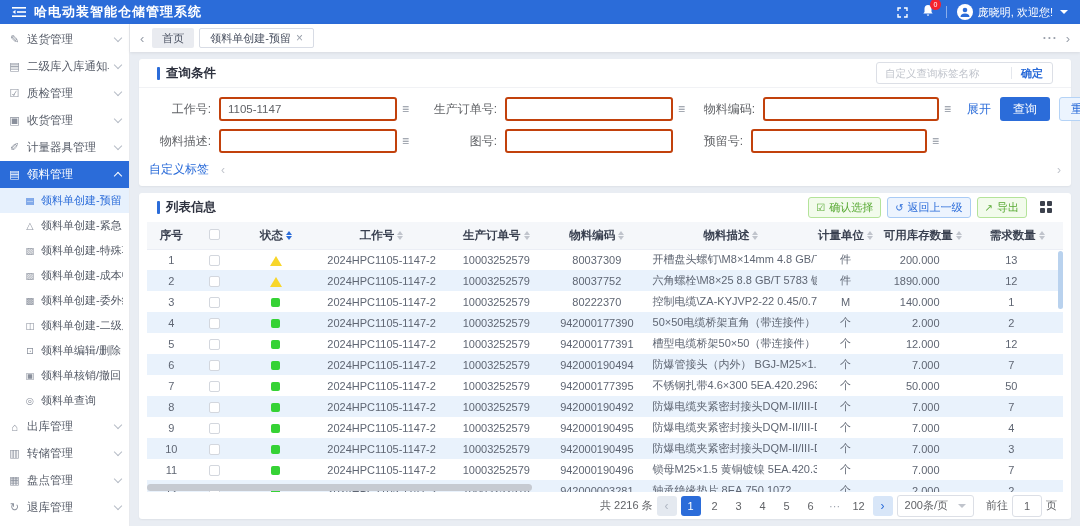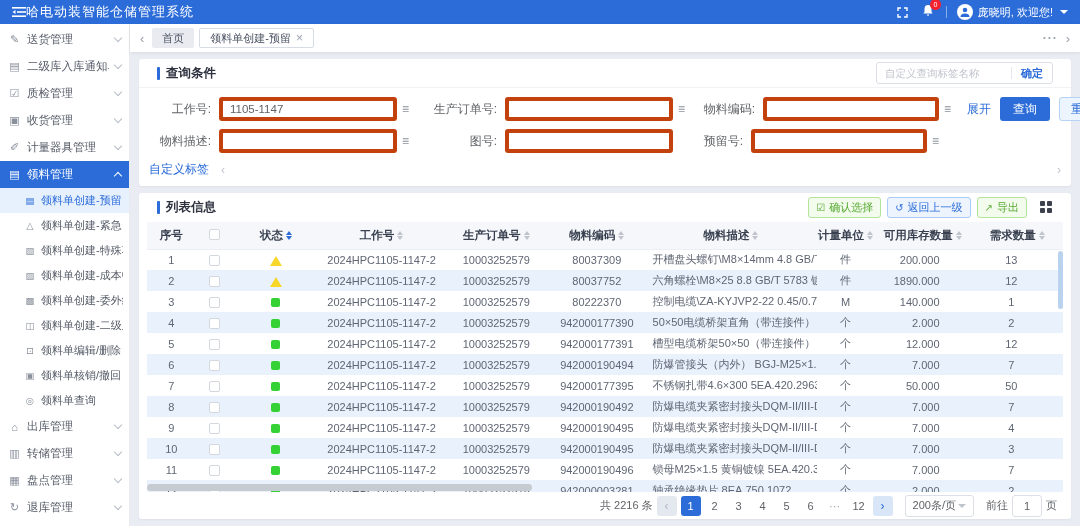--- a/index.html
+++ b/index.html
@@ -8,21 +8,21 @@
   .app{display:flex;flex-direction:column;height:100%}
 
   
   .topbar{height:24px;background:#2b6cd9;display:flex;align-items:center;flex:0 0 24px}
   .logo-block{width:130px;height:24px;background:#fff;display:flex;align-items:center;gap:4px;padding:0 5px;flex:0 0 130px;overflow:hidden}
   .logo-mark{width:17px;height:15px;border-radius:2px;background:repeating-linear-gradient(#d43030 0 2px,#fff 2px 3px);border:1px solid #c22;flex:0 0 17px}
   .logo-text{line-height:1.1;overflow:hidden}
   .logo-text .cn{font-size:7.5px;font-weight:bold;color:#333;white-space:nowrap}
   .logo-text .en{font-size:4px;color:#9aa;white-space:nowrap}
   .collapse-btn{margin-left:12px;cursor:pointer;display:flex;align-items:center}
-  .app-title{color:#fff;font-size:13px;font-weight:normal;margin-left:0;letter-spacing:1px;white-space:nowrap}
+  .app-title{color:#fff;font-size:13px;font-weight:bold;margin-left:8px;letter-spacing:1px;white-space:nowrap}
   .spacer{flex:1}
   .hicon{color:#fff;margin:0 8px;cursor:pointer;display:flex;align-items:center}
   .bell-wrap{position:relative;margin:0 12px 0 6px;cursor:pointer}
   .badge{position:absolute;top:-5px;right:-7px;background:#f5222d;color:#fff;font-size:7px;min-width:11px;height:11px;line-height:11px;border-radius:6px;text-align:center;padding:0 2px}
   .hdr-divider{width:1px;height:12px;background:rgba(255,255,255,.45)}
   .user{display:flex;align-items:center;gap:5px;color:#fff;font-size:11px;margin:0 12px 0 10px;cursor:pointer;white-space:nowrap}
   .avatar{width:16px;height:16px;border-radius:50%;background:#fff;display:flex;align-items:center;justify-content:center;overflow:hidden}
   .caret-down{width:0;height:0;border-left:4px solid transparent;border-right:4px solid transparent;border-top:4px solid #fff;margin-left:2px}
 
   
@@ -61,21 +61,21 @@
   .tag-save input::placeholder{color:#c0c4cc}
   .tag-save .vline{width:1px;height:12px;background:#e4e7ed}
   .link-btn{border:none;background:none;color:#2b6cd9;font-size:11px;padding:0 9px;font-weight:bold;cursor:pointer}
 
   .form{padding:9px 10px 0}
   .frow{display:flex;align-items:center;margin-bottom:8px}
   .fgroup{display:flex;align-items:center}
   .fgroup label{color:#606266;font-size:12px;text-align:right;white-space:nowrap}
   .fgroup .lw0{width:62px}.fgroup .lw1{width:88px}.fgroup .lw2{width:70px}
   .finput{display:flex;align-items:center;margin-left:8px}
-  .finput input{height:24px;border:4px solid #c2410c;border-radius:3px;padding:0 7px;font-size:11.5px;color:#606266;outline:none;background:#fff}
+  .finput input{height:24px;border:2px solid #c2410c;border-radius:3px;padding:0 7px;font-size:11.5px;color:#606266;outline:none;background:#fff}
   .iw0{width:178px}.iw1{width:168px}.iw2{width:176px}
   .filter-ic{color:#8a909c;font-size:12px;cursor:pointer;margin-left:5px;line-height:1}
   .qactions{display:flex;align-items:center;gap:9px;margin-left:16px}
   .expand-link{color:#2b6cd9;font-size:12px;cursor:pointer;white-space:nowrap}
   .btn-primary{background:#2b6cd9;color:#fff;border:none;border-radius:3px;height:24px;padding:0 13px;font-size:12px;cursor:pointer;white-space:nowrap}
   .btn-plain{background:#ecf4fe;color:#2b6cd9;border:1px solid #b5d3f6;border-radius:3px;height:24px;padding:0 11px;font-size:12px;cursor:pointer;white-space:nowrap}
   .tagrow{display:flex;align-items:center;padding:0 10px 8px;gap:12px}
   .tagrow .link{color:#2b6cd9;font-size:12px;cursor:pointer}
   .tagrow .chev{color:#c0c4cc;font-size:12px;cursor:pointer}
 
@@ -111,21 +111,21 @@
   .hscroll .thumb{width:42%;height:7px;background:#c6cad1;border-radius:4px;cursor:pointer}
 
   .pagination{height:27px;display:flex;align-items:center;justify-content:flex-end;gap:4px;padding:0 14px;font-size:11px;color:#606266;flex:0 0 27px}
   .ptotal{}
   .pbtn{width:20px;height:20px;border-radius:3px;display:flex;align-items:center;justify-content:center;cursor:pointer;font-size:12px}
   .pbtn.prev{background:#e4e9f0;color:#b0b7c3}
   .pbtn.next{background:#d8e6f8;color:#2b6cd9}
   .pnum{min-width:20px;height:20px;display:inline-flex;align-items:center;justify-content:center;border-radius:3px;cursor:pointer;padding:0 3px}
   .pnum.active{background:#2b6cd9;color:#fff}
   .pnum.dots{color:#9aa0ab;cursor:default}
-  .psize{height:22px;border:1px solid #dcdfe6;border-radius:3px;display:flex;align-items:center;gap:2px;padding:0 7px;color:#606266;margin-left:8px;cursor:pointer;background:#fff}
+  .psize{height:22px;border:1px solid #dcdfe6;border-radius:3px;display:flex;align-items:center;gap:10px;padding:0 7px;color:#606266;cursor:pointer;background:#fff}
   .psize .sc{width:0;height:0;border-left:4px solid transparent;border-right:4px solid transparent;border-top:4px solid #c0c4cc}
   .goto{display:flex;align-items:center;gap:4px;margin-left:8px}
   .goto input{width:30px;height:22px;border:1px solid #dcdfe6;border-radius:3px;text-align:center;font-size:11px;color:#606266;outline:none}
 </style>
 </head>
 <body>
 
 <div class="app">
 
   <header class="topbar">

